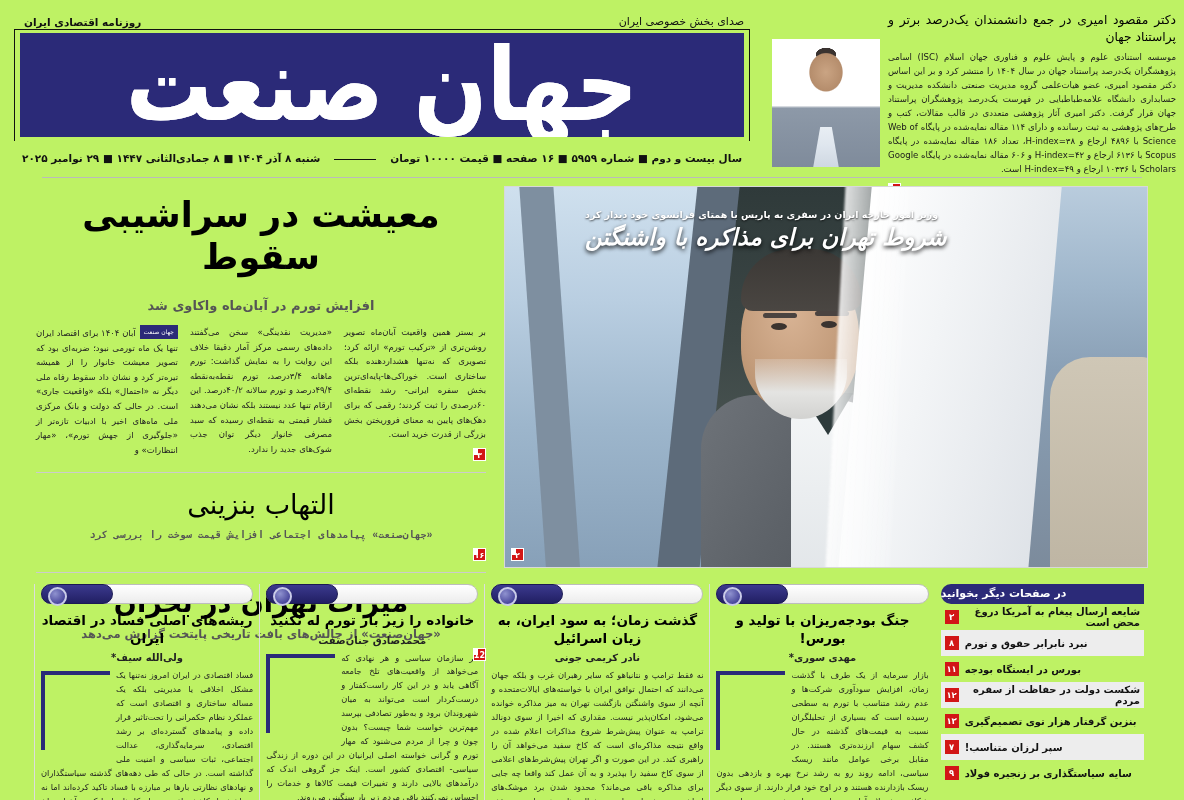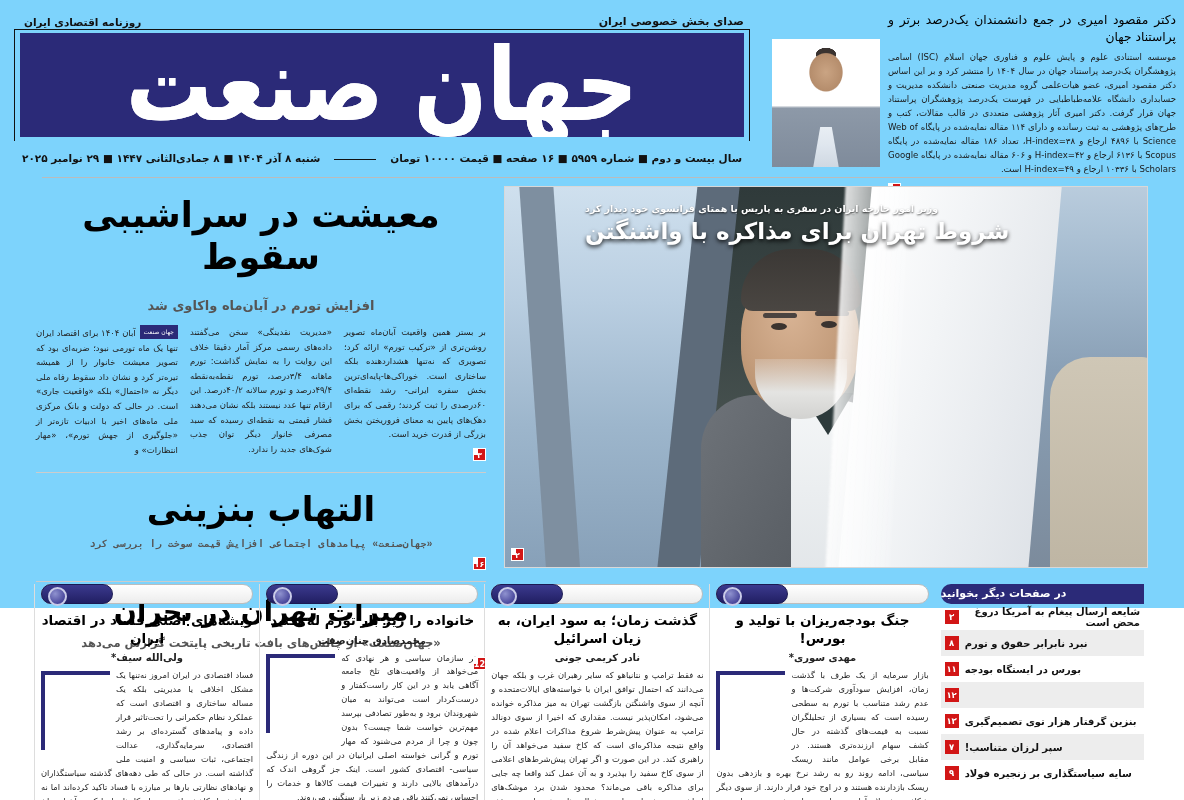--- a/index.html
+++ b/index.html
@@ -3,33 +3,33 @@
 <meta charset="utf-8">
 <title>جهان صنعت</title>
 <style>
   * { box-sizing: border-box; margin: 0; padding: 0; }
   html, body {
     width: 1184px; height: 800px;
     background: #ffffff;
     font-family: "DejaVu Sans", "Liberation Sans", sans-serif;
     overflow: hidden;
   }
-  .page { position: relative; width: 1184px; height: 608px; background:#7dd3fc; }
+  .page { position: relative; width: 1184px; height: 800px; background:#bef264; }
 
   
   .topbar { display: flex; flex-direction: row-reverse; width: 1184px; height: 175px; }
 
   
   .masthead { width: 764px; position: relative; padding: 6px 14px 0 14px; }
   .mh-toprow {
     display:flex; flex-direction: row-reverse; justify-content: space-between;
     align-items: flex-end; height: 22px; padding: 4px 6px 0 10px;
   }
   .mh-kicker { font-size: 10.5px; color:#111; font-weight:700; letter-spacing:-.2px; }
-  .mh-slogan { font-size: 11px; color:#111; font-weight:700; letter-spacing:-.2px; }
+  .mh-slogan { font-size: 11px; color:#111; font-weight:400; letter-spacing:-.2px; }
   .mh-frame { position:relative; height: 112px; margin-top:1px; }
   .mh-frame::before {
     content:""; position:absolute; inset:0 0 0 0;
     border-top:1.5px solid #111; border-left:1.5px solid #111; border-right:1.5px solid #111;
     border-bottom:none; pointer-events:none;
   }
   .mh-logo {
     position:absolute; left:6px; right:6px; top:4px; height:104px;
     background:#2b2a78; display:flex; align-items:center; justify-content:center;
     overflow:hidden;
@@ -98,21 +98,21 @@
     display:flex; flex-direction: row-reverse; gap:12px; margin-top: 12px;
   }
   .lead-cols .c { flex:1; font-size: 8.5px; line-height:1.72; text-align: justify; color:#222; }
   .navtag {
     display:inline-block; background:#2b2a78; color:#fff; font-size:6px;
     padding:2px 4px; letter-spacing:.5px; margin-left:4px; vertical-align:2px;
   }
   .lead-foot { margin-top: 6px; }
   .hr-thin { height:1px; background:#ccc; margin: 10px 0 0 0; }
 
-  .lead-h2 { font-size: 34px; font-weight:700; text-align:center; margin-top:16px; letter-spacing:-.8px;}
+  .lead-h2 { font-size: 27px; font-weight:400; text-align:center; margin-top:16px; letter-spacing:-.8px;}
   .lead-h2-sub { font-size:10px; color:#555; text-align:center; margin-top:9px; font-weight:600;font-family:Liberation Mono, monospace;}
   .lead-h3 { font-size: 27px; font-weight:800; text-align:center; margin-top:14px; letter-spacing:-.8px;}
   .lead-h3-sub { font-size:11.5px; color:#555; text-align:center; margin-top:9px; font-weight:600;}
 
   
   .photocol { width: 644px; position:relative; }
   .photo {
     position:relative; width: 644px; height: 382px; overflow:hidden;
     background:
       linear-gradient(115deg, rgba(255,255,255,.0) 0%, rgba(255,255,255,.0) 100%),
@@ -159,29 +159,29 @@
     background: linear-gradient(to bottom,#f4f6f7,#e2e6e9); border-radius:20px 20px 0 0;
   }
   .ph-collar{ position:absolute; left:296px; top:206px; width:52px; height:42px; background:#2d3a3b;
     clip-path: polygon(0 0, 100% 0, 52% 100%); }
   .ph-glare{
     position:absolute; left:330px; top:-10px; width:64px; height:420px;
     background: linear-gradient(to right, rgba(255,255,255,.85), rgba(255,255,255,.15));
     transform: rotate(3deg); filter: blur(1px);
   }
   .ph-cap {
-    position:absolute; right:10px; top:16px; left:80px; text-align:left; direction:rtl;
+    position:absolute; right:10px; top:22px; left:80px; text-align:left; direction:rtl;
   }
   .ph-kicker {
     font-size: 9.5px; color:#fff; font-weight:700; text-align:left;
     text-shadow: 0 1px 2px rgba(0,0,0,.75); letter-spacing:-.2px;
   }
   .ph-head-title {
     font-size: 23px; color:#fff; font-weight:800; text-align:left; margin-top:4px;
-    letter-spacing:-1px; text-shadow: 0 2px 4px rgba(0,0,0,.85);
+    letter-spacing:-1px; text-shadow: 0 2px 4px rgba(0,0,0,.85); font-style: italic;
   }
   .ph-pagemark { position:absolute; left:6px; bottom:6px; }
 
   
   .bottom { display:flex; flex-direction: row-reverse; padding: 6px 34px 0 34px; gap: 0; }
   .bcol { width: 230px; padding: 0 6px; border-left: 1px solid #ddd; }
   .bcol:last-child { border-left: none; }
   .bcol.sidebar { width: 220px; border-left:none; }
 
   .btab {
@@ -399,20 +399,21 @@
           <div class="sb-item">
             <span class="sb-num">۸</span>
             <span>نبرد نابرابر حقوق و تورم</span>
           </div>
           <div class="sb-item">
             <span class="sb-num">۱۱</span>
             <span>بورس در ایستگاه بودجه</span>
           </div>
           <div class="sb-item">
             <span class="sb-num">۱۲</span>
+            <span>شکست دولت در حفاظت از سفره مردم</span>
           </div>
           <div class="sb-item">
             <span class="sb-num">۱۳</span>
             <span>بنزین گرفتار هزار توی تصمیم‌گیری</span>
           </div>
           <div class="sb-item">
             <span class="sb-num">۷</span>
             <span>سپر لرزان متناسب!</span>
           </div>
           <div class="sb-item">

